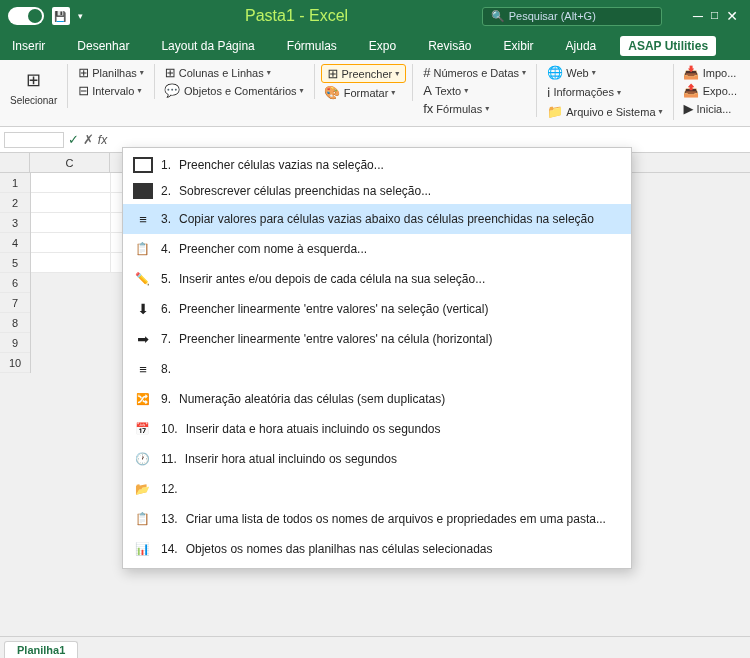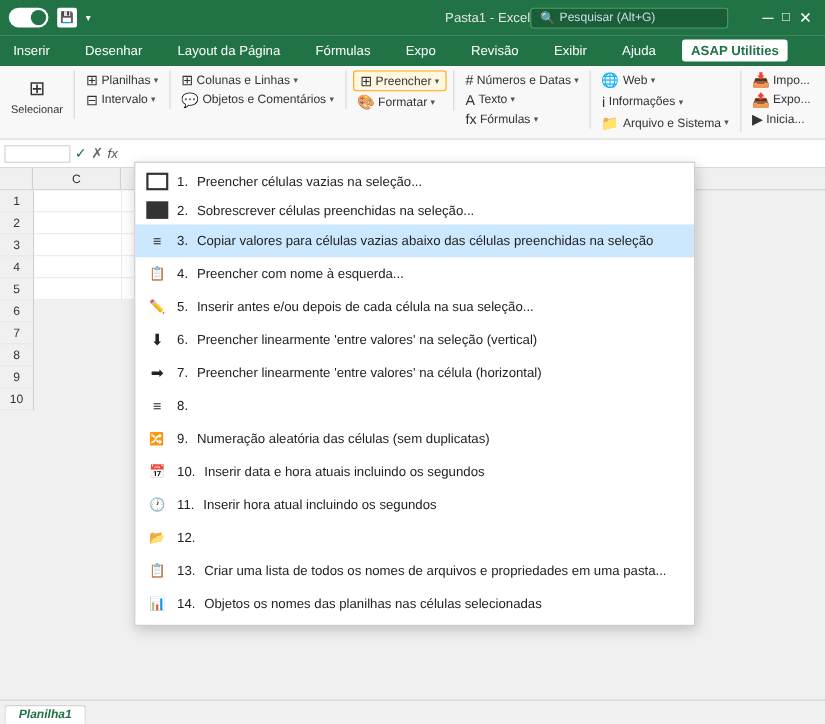--- a/index.html
+++ b/index.html
@@ -15,21 +15,21 @@
       color: white;
       font-size: 12px;
     }
     .title-bar-left { display: flex; align-items: center; gap: 8px; flex: 1; }
     .toggle-switch {
       width: 36px; height: 18px; background: #fff; border-radius: 9px;
       display: flex; align-items: center; padding: 2px;
     }
     .toggle-knob { width: 14px; height: 14px; background: #217346; border-radius: 50%; margin-left: auto; }
     .save-icon { width: 18px; height: 18px; background: white; display: flex; align-items: center; justify-content: center; color: #217346; font-size: 10px; border-radius: 2px; }
-    .title-center { flex: 1; text-align: right; font-size: 12px; color: #e5e5e5; }
+    .title-center { flex: 1; text-align: left; font-size: 16px; color: #bef264; }
     .search-bar {
       background: #1a5e38; border: 1px solid #4a9e68; border-radius: 3px;
       display: flex; align-items: center; padding: 2px 8px; gap: 4px;
       color: white; font-size: 11px; width: 180px;
     }
 
     
     .menu-bar {
       background: #217346;
       height: 28px;
@@ -177,21 +177,21 @@
     .sheet-tab {
       padding: 2px 12px;
       font-size: 11px;
       background: white;
       border: 1px solid #d0d0d0;
       border-bottom: none;
       color: #333;
       cursor: pointer;
       border-radius: 3px 3px 0 0;
     }
-    .sheet-tab.active { background: white; font-weight: 600; color: #217346; font-style: italic; }
+    .sheet-tab.active { background: white; font-weight: 600; color: #217346; }
   </style>
 </head>
 <body>
 
 <div class="title-bar">
   <div class="title-bar-left">
     <div class="toggle-switch">
       <div class="toggle-knob"></div>
     </div>
     <div class="save-icon">💾</div>

